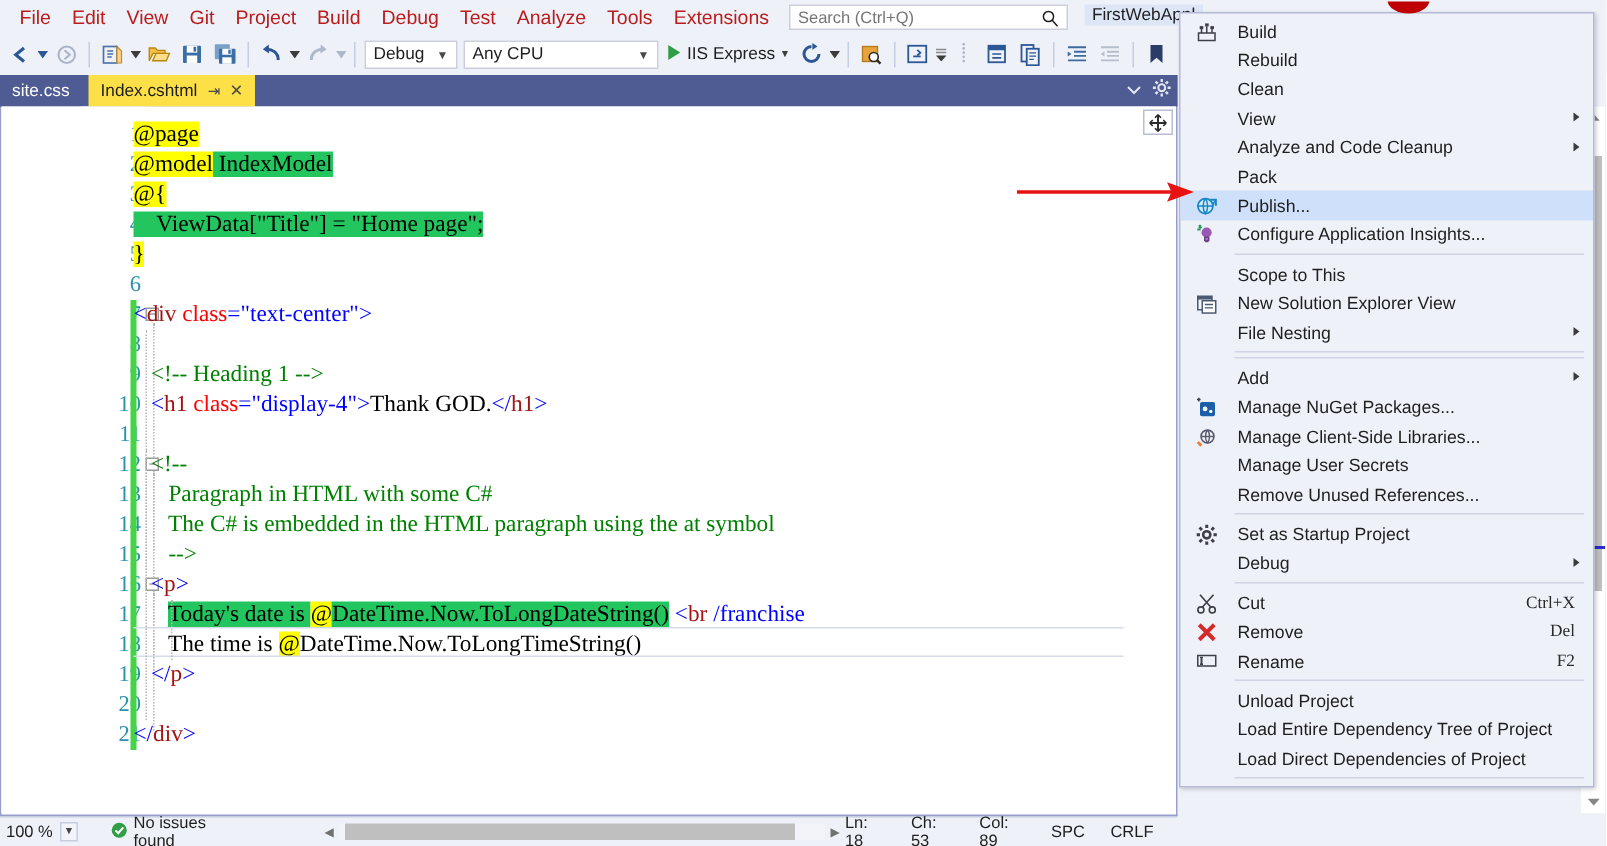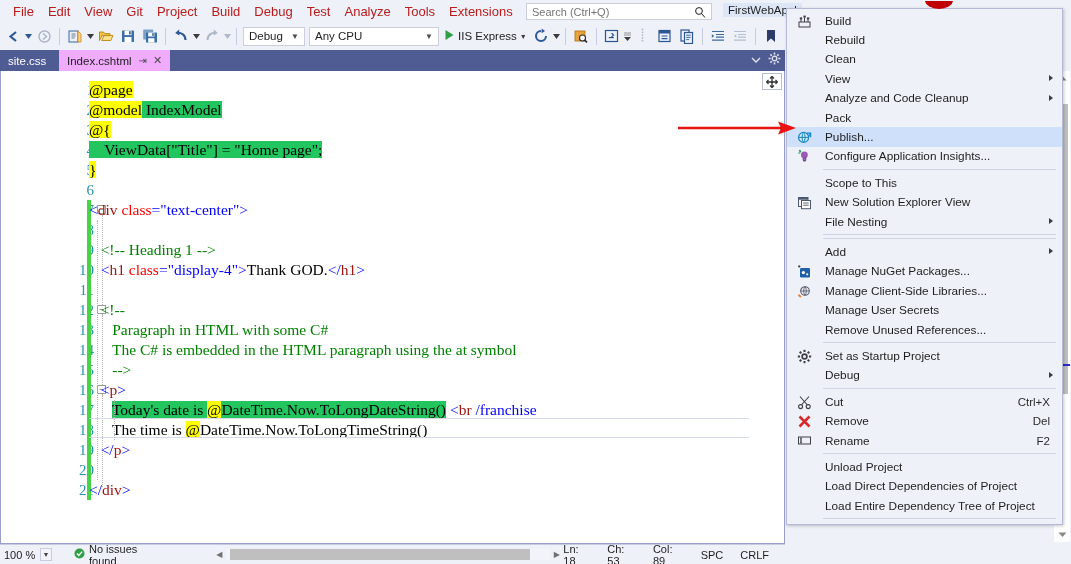--- a/index.html
+++ b/index.html
@@ -59,21 +59,21 @@
 
   
   .edshell { position:absolute; left:0; top:50px; width:785px; height:494px; background:#ffffff;
              border:1px solid #9a9ecb; border-top:0;}
   .tabstrip { position:absolute; left:0; top:50px; width:785px; height:21px; background:#4f5b93; }
   .tab {
     position:absolute; top:0; height:21px; display:flex; align-items:center;
     padding:0 8px; font-size:11.5px; white-space:nowrap;
   }
   .tab.inactive { left:0; background:#4f5b93; color:#ffffff; }
-  .tab.active { left:59px; background:#f0abfc; color:#1e1e1e; }
+  .tab.active { left:59px; background:#fde047; color:#1e1e1e; }
   .tab .pin { margin-left:7px; font-size:10px; color:#4a4a4a; }
   .tab .x   { margin-left:6px; font-size:11px; color:#4a4a4a; }
   .tabtools { position:absolute; right:4px; top:2px; display:flex; align-items:center; gap:7px; }
 
   .edbody { position:absolute; left:1px; top:71px; width:783px; height:471px; background:#ffffff; overflow:hidden;}
   .gutter-num {
     position:absolute; left:0; top:0; width:96px; height:471px; background:#ffffff;
   }
   .lnum {
     position:absolute; width:96px; text-align:right; padding-right:3px;
@@ -146,21 +146,21 @@
   .ctx-item {
     position:relative; height:19.4px; display:flex; align-items:center;
     font-size:11.8px; color:#1e1e1e; padding-left:38px; white-space:nowrap;
   }
   .ctx-item.sel { background:#cfe0fa; }
   .ctx-item .ic { position:absolute; left:9px; top:2px; width:16px; height:16px;
                   display:flex; align-items:center; justify-content:center; }
   .ctx-item .sub { position:absolute; right:9px; top:6px; width:0; height:0;
                    border-left:4px solid #3c3c3c; border-top:3.5px solid transparent;
                    border-bottom:3.5px solid transparent; }
-  .ctx-item .short { position:absolute; right:12px; font-size:11.5px; color:#2b2b2b; }
+  .ctx-item .short { position:absolute; right:12px; font-size:11.5px; color:#2b2b2b;font-family:Liberation Serif, serif; }
   .ctx-sep { height:1px; background:#d0d4e4; margin:3px 6px 3px 36px; }
 
   
   .ann-arrow { position:absolute; left:678px; top:119px; width:118px; height:18px; z-index:60; }
   .ann-circle { position:absolute; left:925px; top:-9px; width:28px; height:18px; z-index:60;
                 border-radius:50%; background:#c00000; }
   .ann-circle-mask { position:absolute; left:920px; top:-9px; width:40px; height:10px;
                      background:#eef1f8; z-index:61; }
 </style>
 </head>
@@ -677,24 +677,24 @@
           </svg>
         </span>
         <span>Rename</span>
         <span class="short">F2</span>
       </div>
       <div class="ctx-sep"></div>
       <div class="ctx-item">
         <span>Unload Project</span>
       </div>
       <div class="ctx-item">
+        <span>Load Entire Dependency Tree of Project</span>
+      </div>
+      <div class="ctx-item">
         <span>Load Direct Dependencies of Project</span>
-      </div>
-      <div class="ctx-item">
-        <span>Load Entire Dependency Tree of Project</span>
       </div>
       <div class="ctx-sep"></div>
     </div>
 
   <svg class="ann-arrow" viewBox="0 0 118 18">
     <line x1="0" y1="9" x2="104" y2="9" stroke="#e81212" stroke-width="2.4"></line>
     <path d="M118 9 L100 2.5 L103 9 L100 15.5 Z" fill="#e81212"></path>
   </svg>
   <div class="ann-circle"></div>
   <div class="ann-circle-mask"></div>

